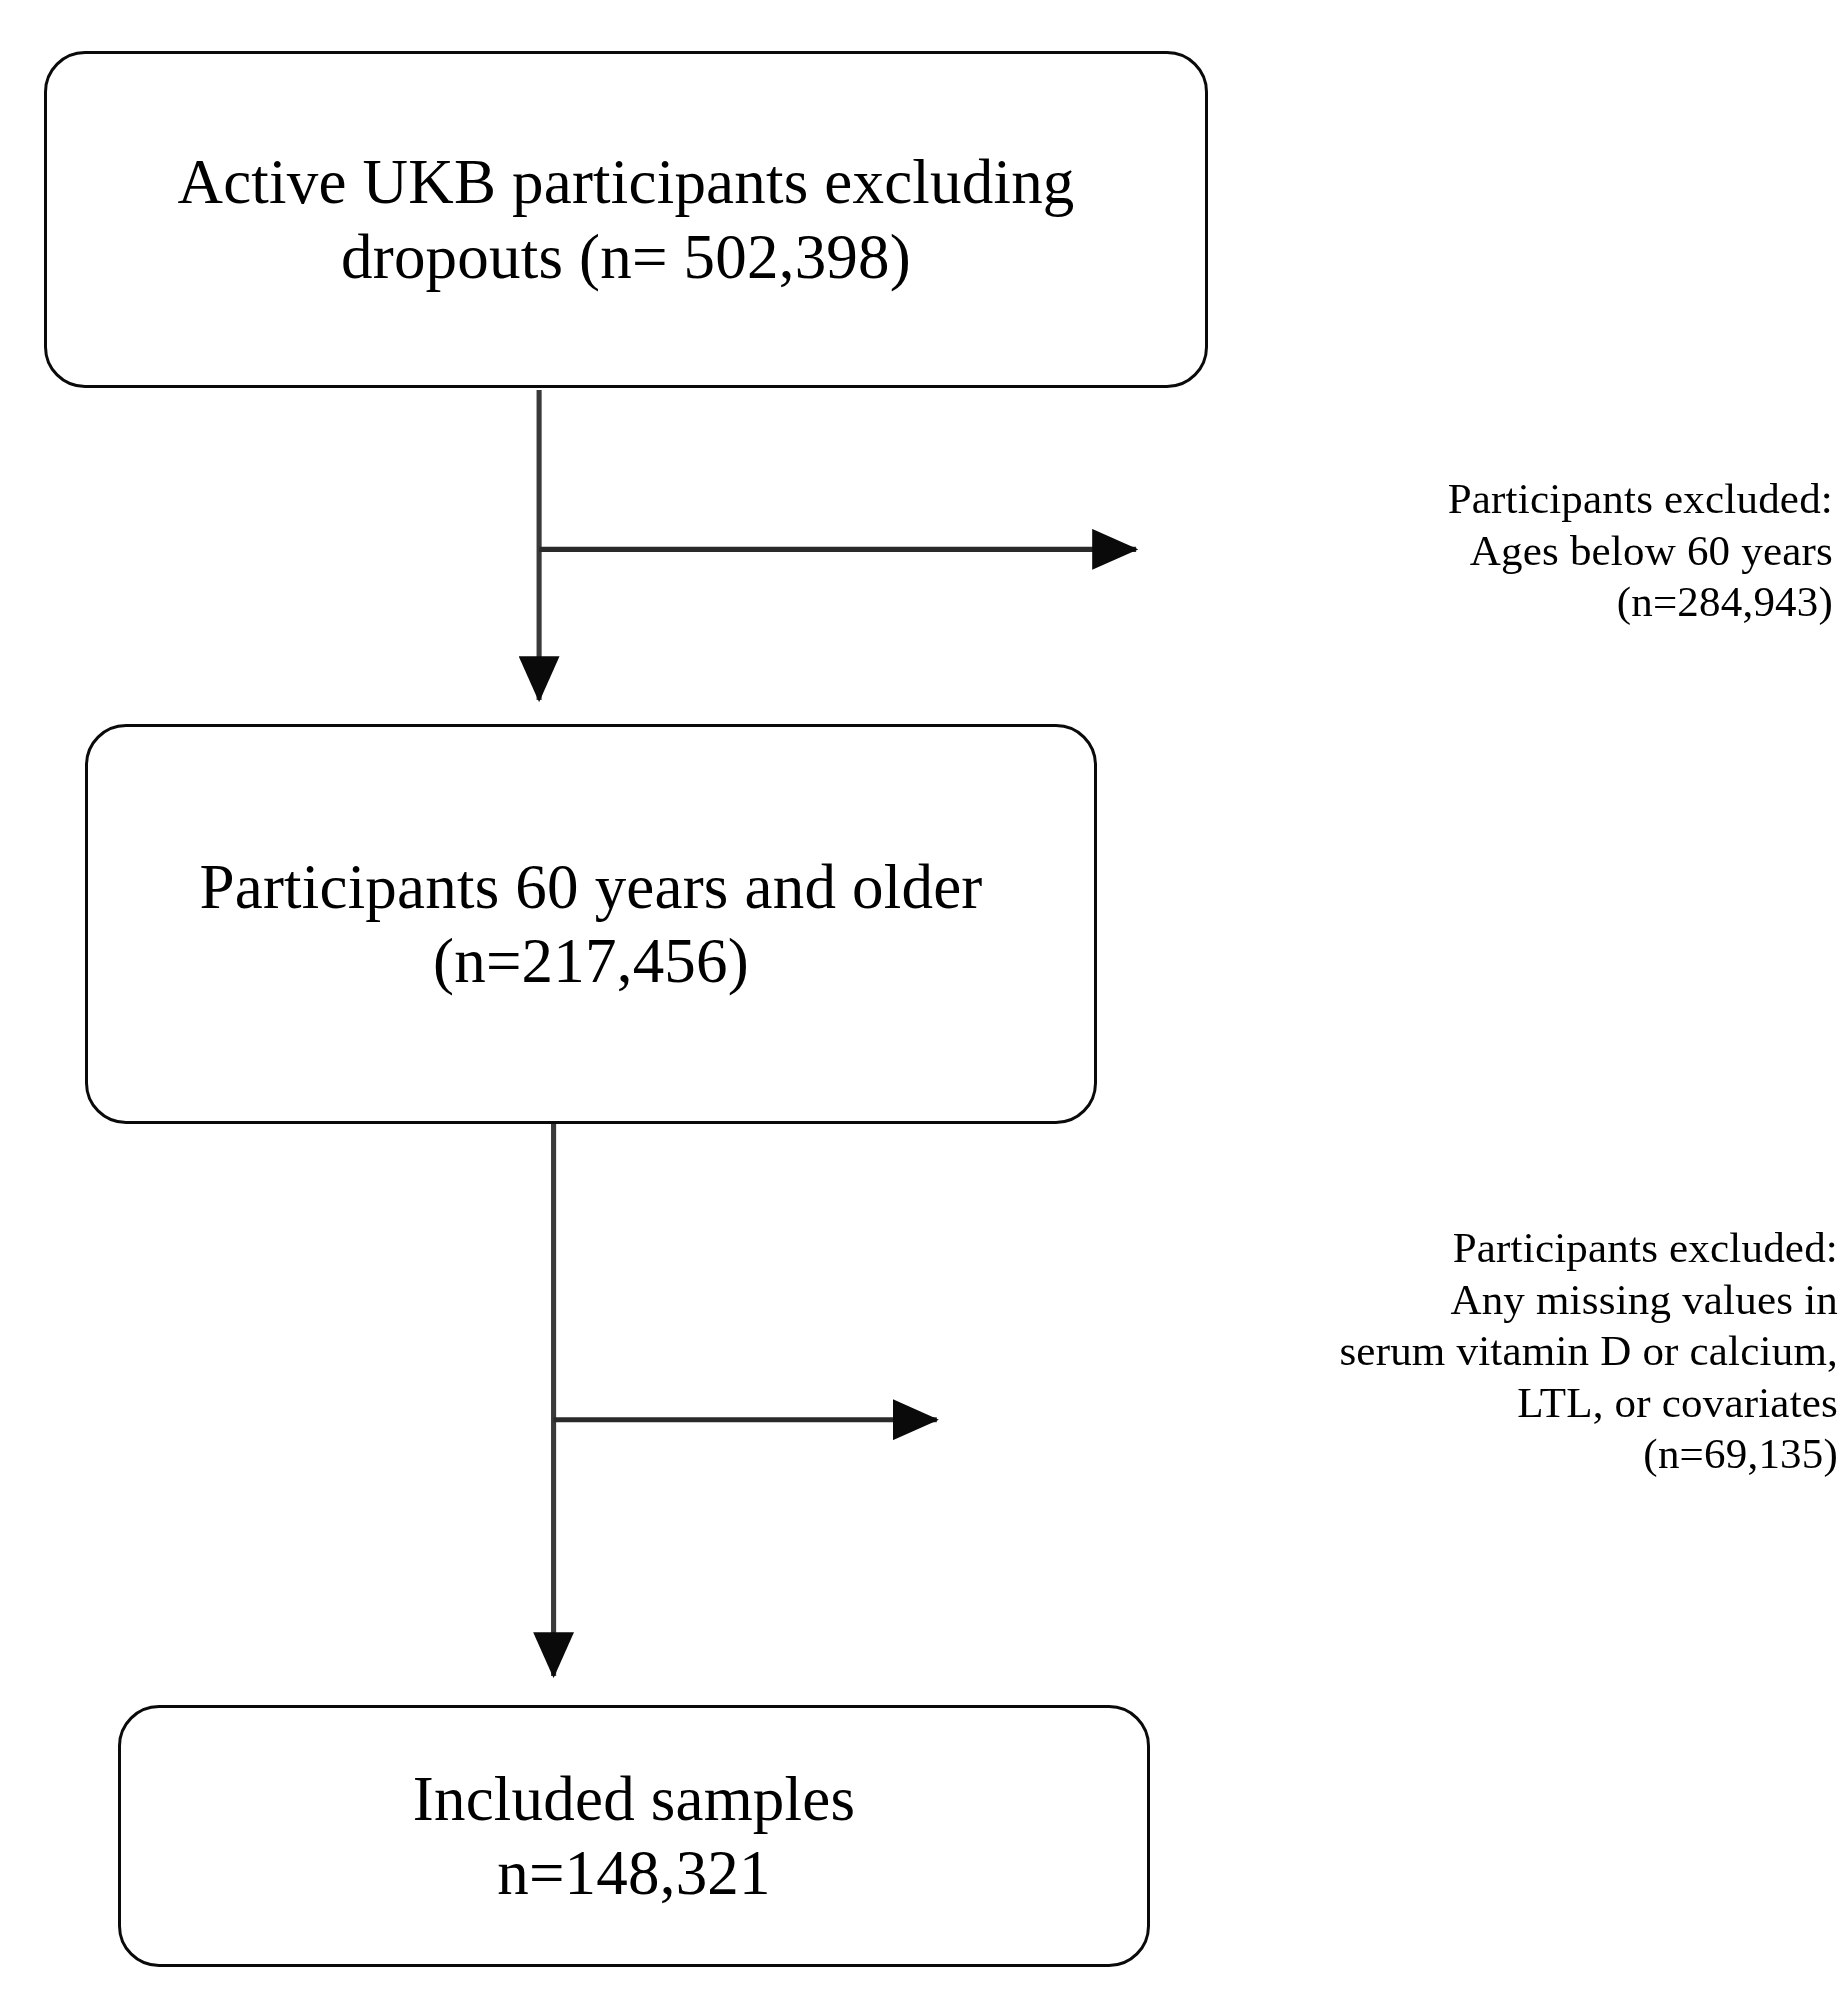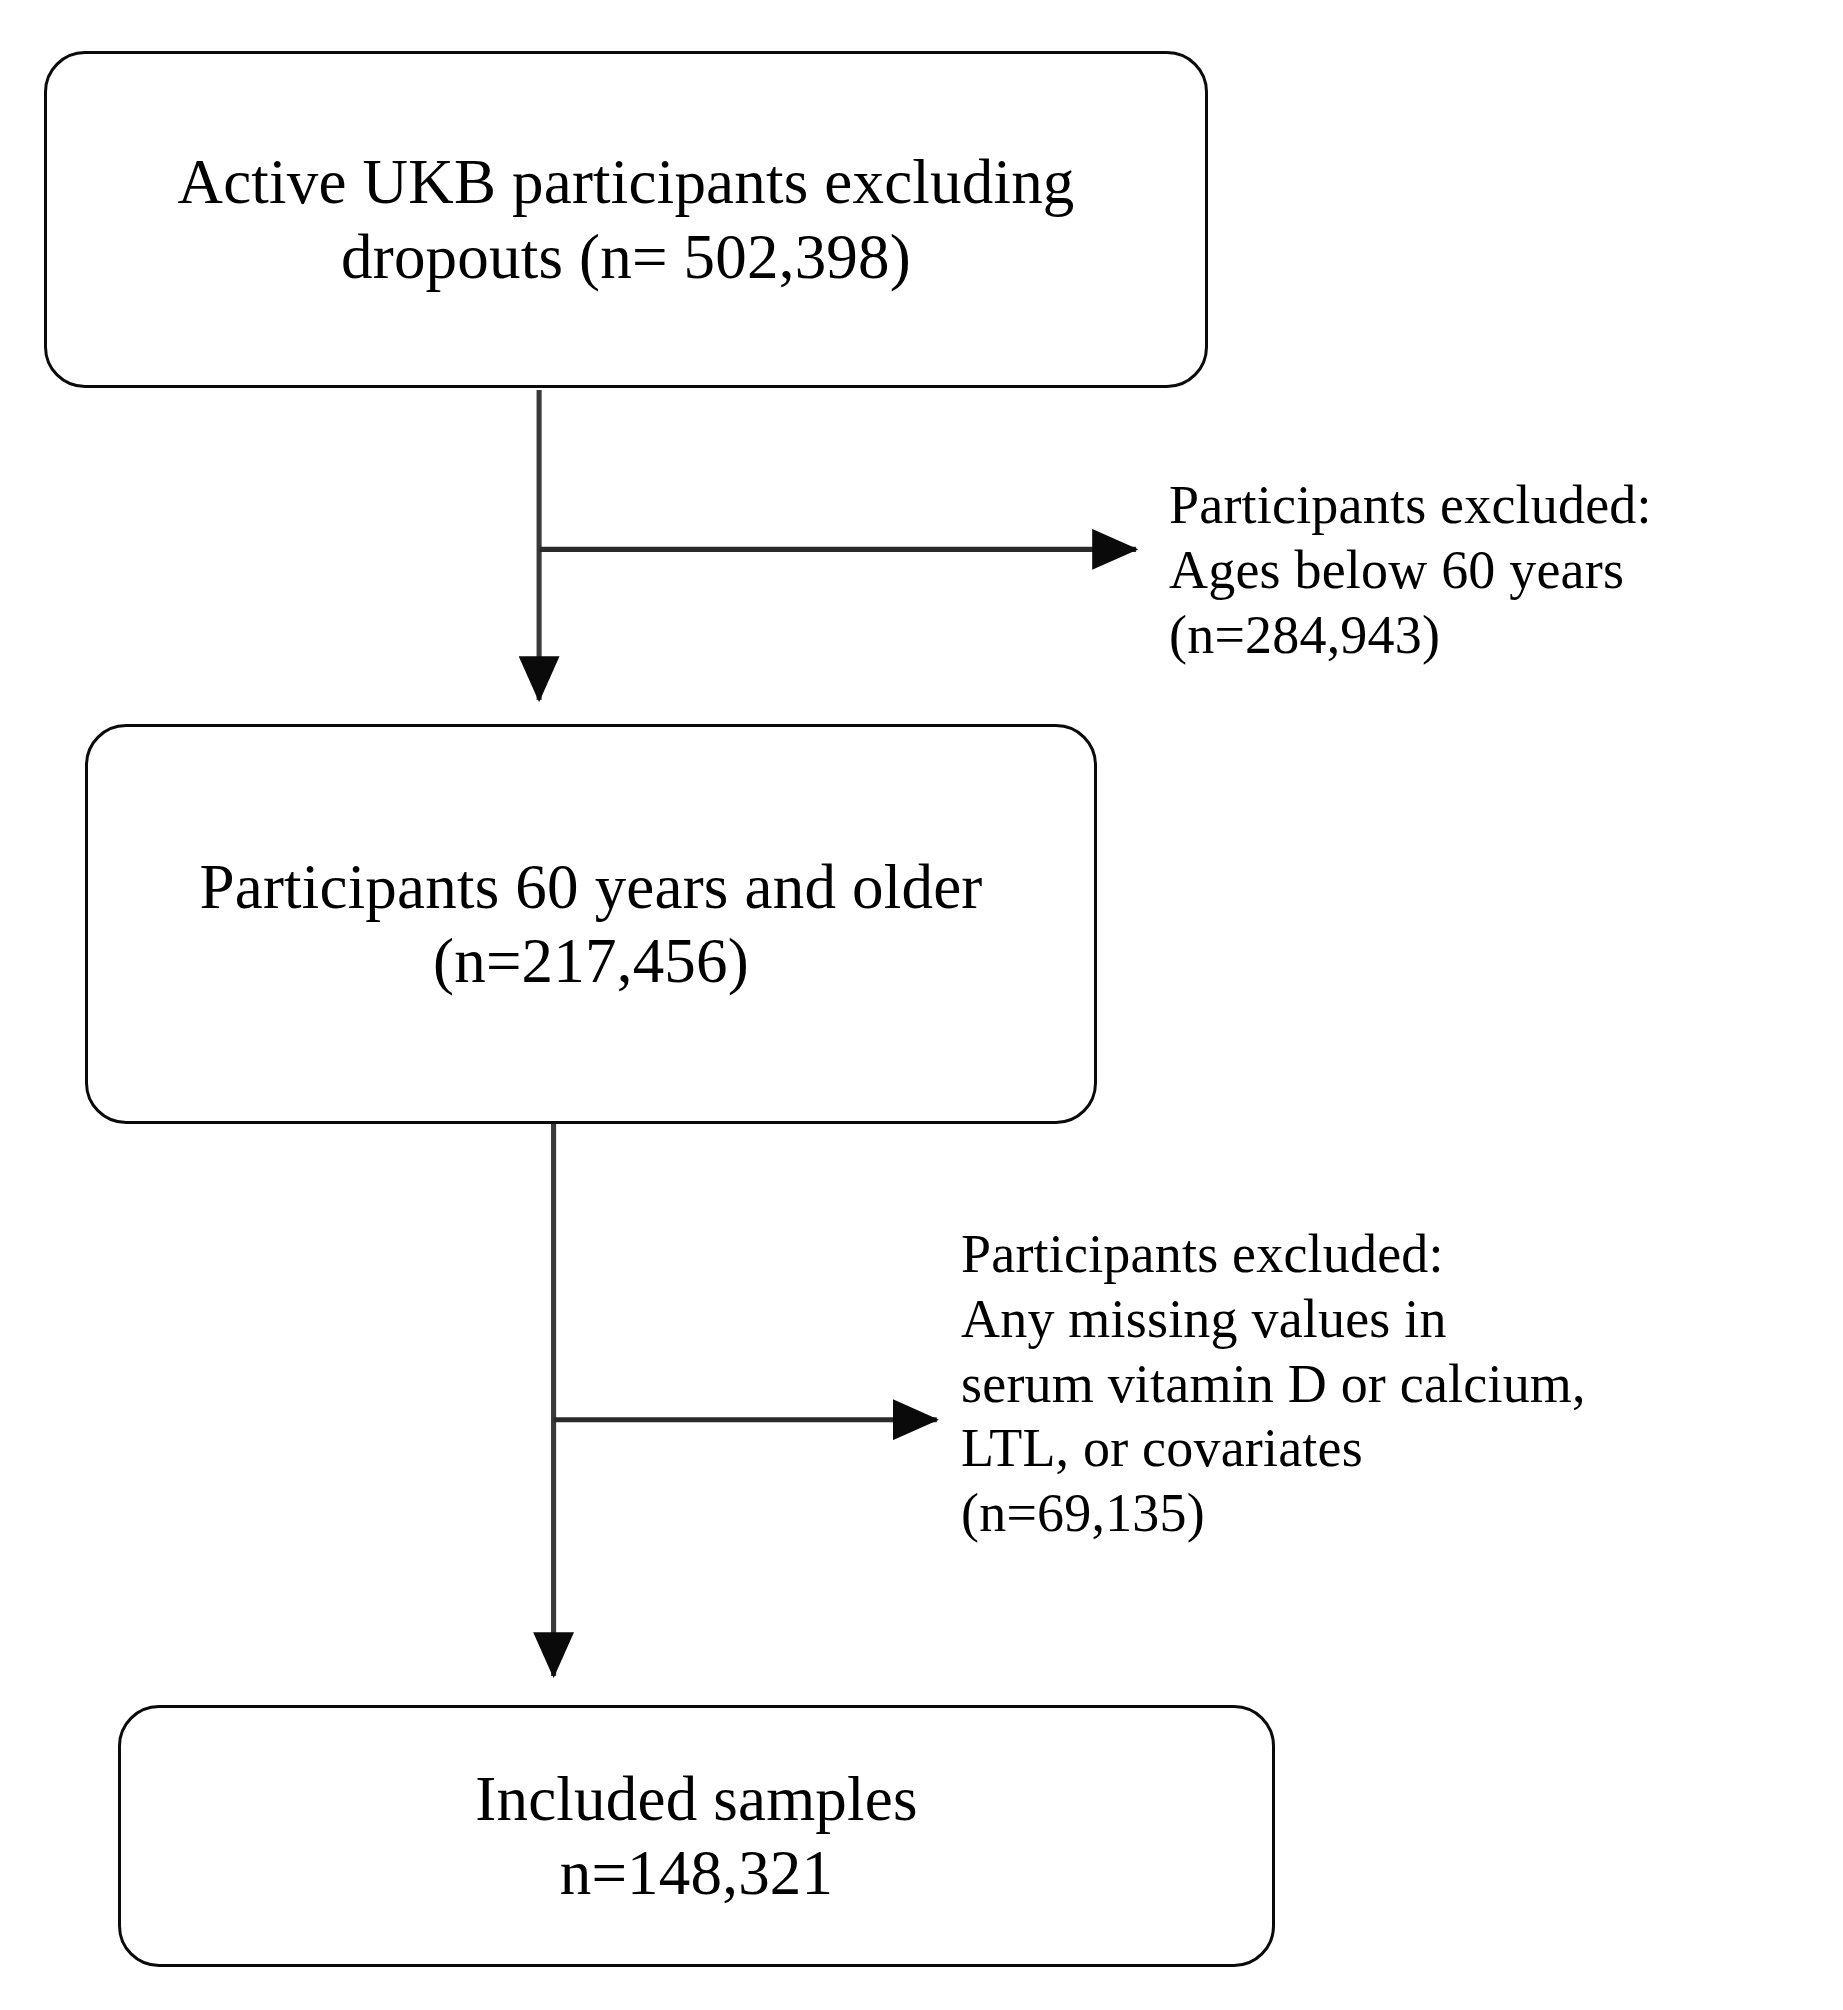--- a/index.html
+++ b/index.html
@@ -40,30 +40,30 @@
   }
   .node-text {
     font-size: 63px;
     line-height: 1.18;
     letter-spacing: 0.2px;
     padding: 0 25.6px;
     white-space: pre-line;
   }
   .side-note {
     position: absolute;
-    font-size: 54px;
+    font-size: 43px;
     line-height: 1.2;
     letter-spacing: 0.2px;
     white-space: pre-line;
-    text-align: left;
+    text-align: right;
   }
   
   #box-cohort-total   { left: 44px;  top: 51px;   width: 1164px; height: 337px; }
   #box-cohort-aged    { left: 85px; top: 724px;  width: 1012px; height: 400px; }
-  #box-included       { left: 118px; top: 1705px; width: 1157px; height: 262px; }
+  #box-included       { left: 118px; top: 1705px; width: 1032px; height: 262px; }
   
   #note-exclusion-age     { left: 1169px; top: 473px;  width: 664px; }
   #note-exclusion-missing { left: 961px; top: 1222px; width: 877px; }
 </style>
 </head>
 <body>
 
 <div id="flow-root">
 
   <svg class="flow-svg" viewBox="0 0 2164 2360" xmlns="http://www.w3.org/2000/svg" aria-hidden="true">

